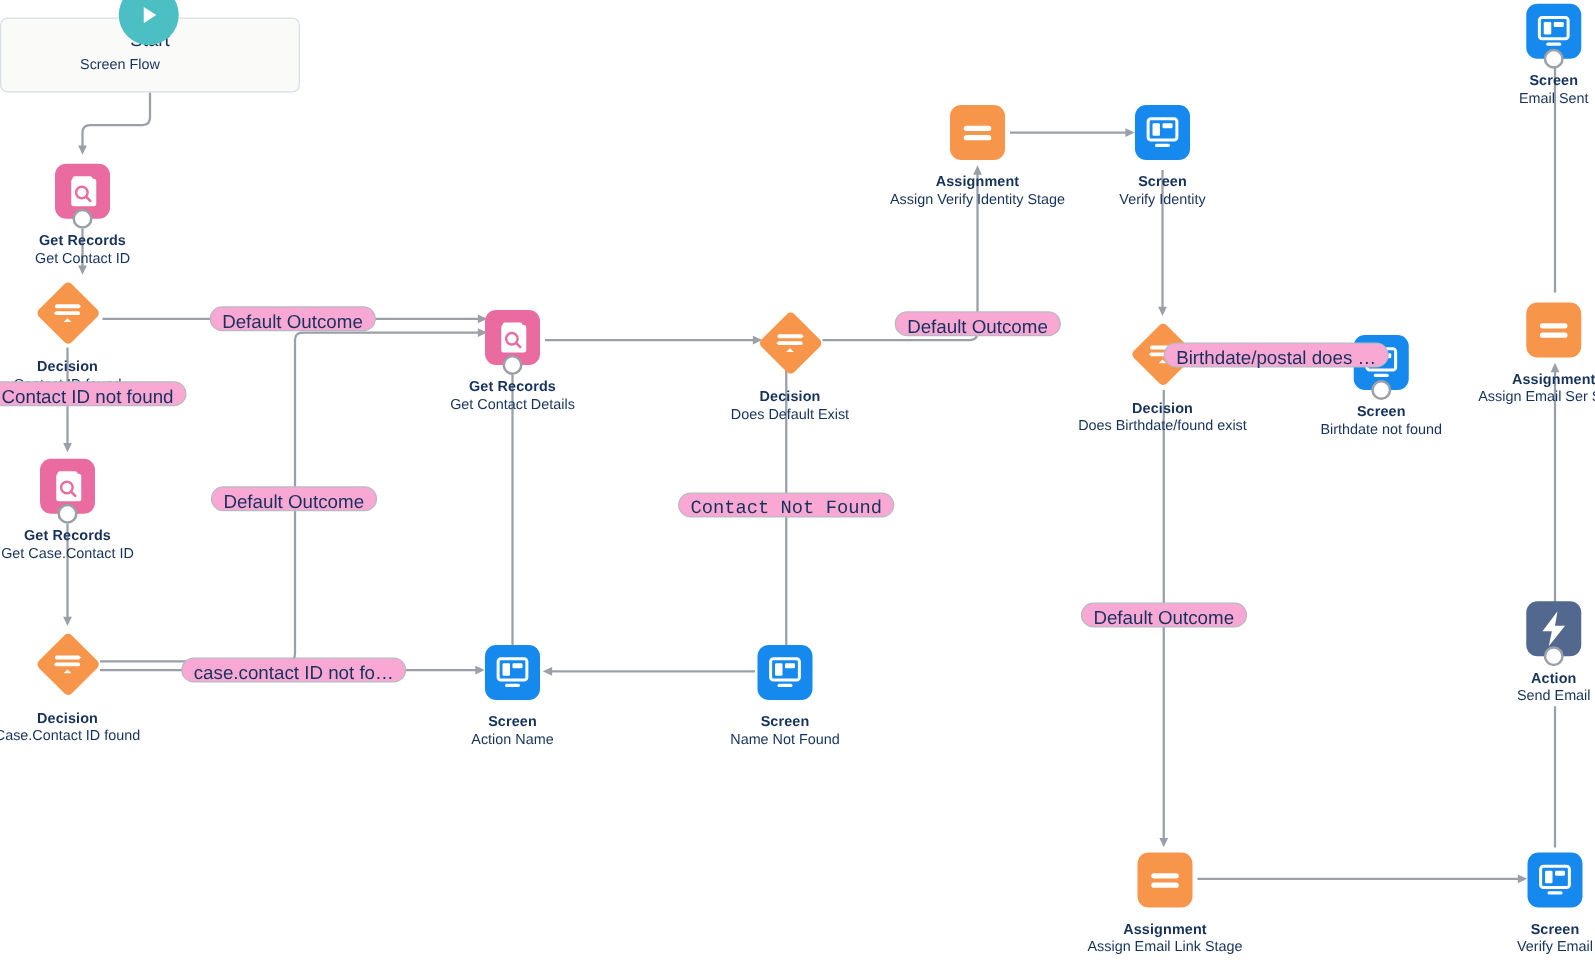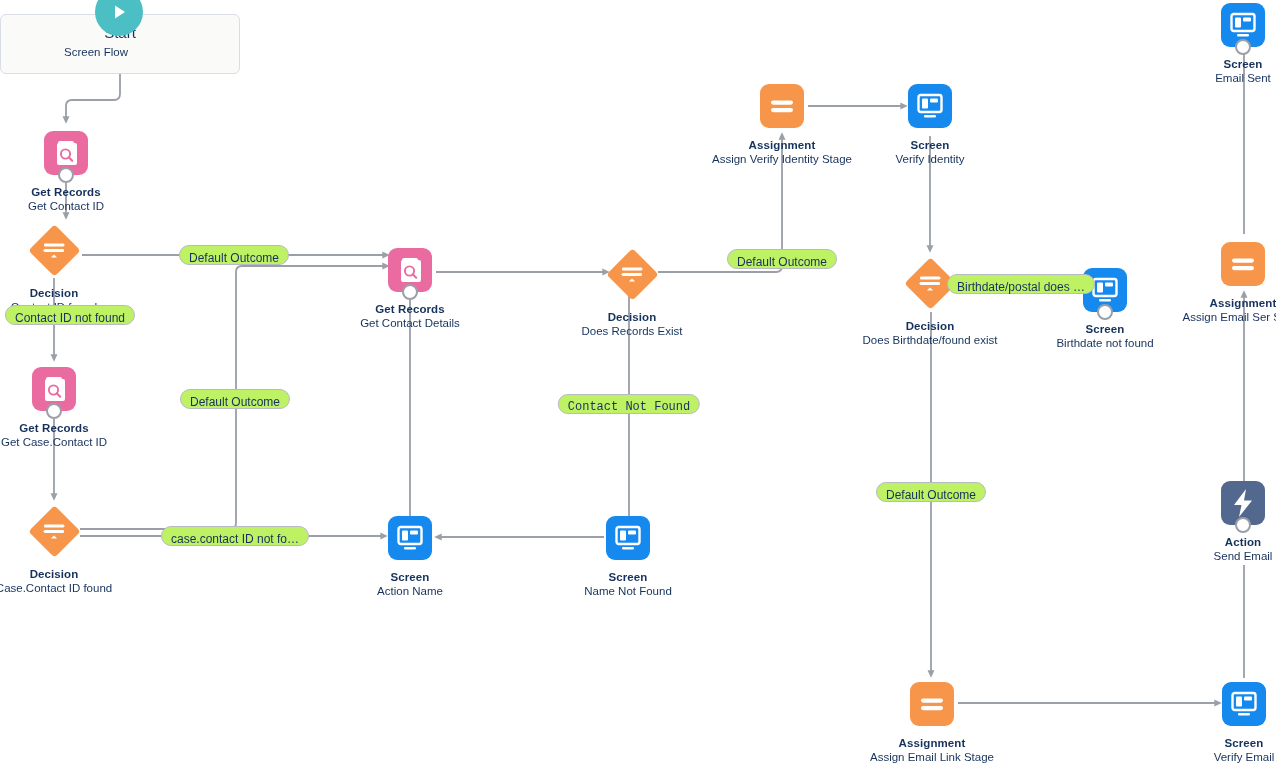--- a/index.html
+++ b/index.html
@@ -131,27 +131,27 @@
     text-align: center;
     font-size: 11.5px;
     color: #16325c;
     z-index: 5;
   }
 
   
   .pill {
     position: absolute;
     transform: translate(-50%, -50%);
-    background: #bef264;
+    background: #f9a8d4;
     border: 1px solid #b6bac3;
     border-radius: 11px;
     height: 20px;
     line-height: 18px;
     padding: 3px 9px;
-    font-size: 12px;
+    font-size: 15px;
     color: #16325c;
     white-space: nowrap;
     z-index: 7;
   }
 </style>
 </head>
 <body>
 
 <div id="canvas">
 
@@ -254,21 +254,21 @@
               <line x1="24.8" y1="26.3" x2="28.2" y2="29.7" stroke="#ea6ba0" stroke-width="2.1" stroke-linecap="round"></line>
             </svg></span><span class="handle"></span></span><div class="title">Get Records</div><div class="sub">Get Contact Details</div></div>
       <div class="node" style="left: 632px; top: 248px;"><span class="glyph-wrap"><span class="diamond-wrap"><span class="diamond"></span><span class="diamond-ico">
               <svg width="26" height="26" viewBox="0 0 26 26">
                 <rect x="3" y="6.4" width="20" height="3.1" rx="1.3" fill="#ffffff"></rect>
                 <path d="M21.5,6.4 l2.6,1.55 l-2.6,1.55 z" fill="#ffffff"></path>
                 <rect x="3" y="11.9" width="20" height="3.1" rx="1.3" fill="#ffffff"></rect>
                 <path d="M4.5,11.9 l-2.6,1.55 l2.6,1.55 z" fill="#ffffff"></path>
                 <path d="M13,17.6 l3.1,3.0 h-6.2 z" fill="#ffffff"></path>
               </svg>
-            </span></span></span><div class="title">Decision</div><div class="sub">Does Records Exist</div></div>
+            </span></span></span><div class="title">Decision</div><div class="sub">Does Default Exist</div></div>
       <div class="node" style="left: 410px; top: 516px;"><span class="glyph-wrap"><span class="ico ico-screen"><svg width="44" height="44" viewBox="0 0 44 44">
               <rect x="10.5" y="11" width="23" height="17" rx="2.2" fill="none" stroke="#ffffff" stroke-width="2.4"></rect>
               <rect x="14" y="14.5" width="6" height="10" rx="1" fill="#ffffff"></rect>
               <rect x="22" y="14.5" width="8" height="4" rx="1" fill="#ffffff"></rect>
               <rect x="16" y="31" width="12" height="2.6" rx="1.3" fill="#ffffff"></rect>
             </svg></span></span><div class="title">Screen</div><div class="sub">Action Name</div></div>
       <div class="node" style="left: 628px; top: 516px;"><span class="glyph-wrap"><span class="ico ico-screen"><svg width="44" height="44" viewBox="0 0 44 44">
               <rect x="10.5" y="11" width="23" height="17" rx="2.2" fill="none" stroke="#ffffff" stroke-width="2.4"></rect>
               <rect x="14" y="14.5" width="6" height="10" rx="1" fill="#ffffff"></rect>
               <rect x="22" y="14.5" width="8" height="4" rx="1" fill="#ffffff"></rect>

